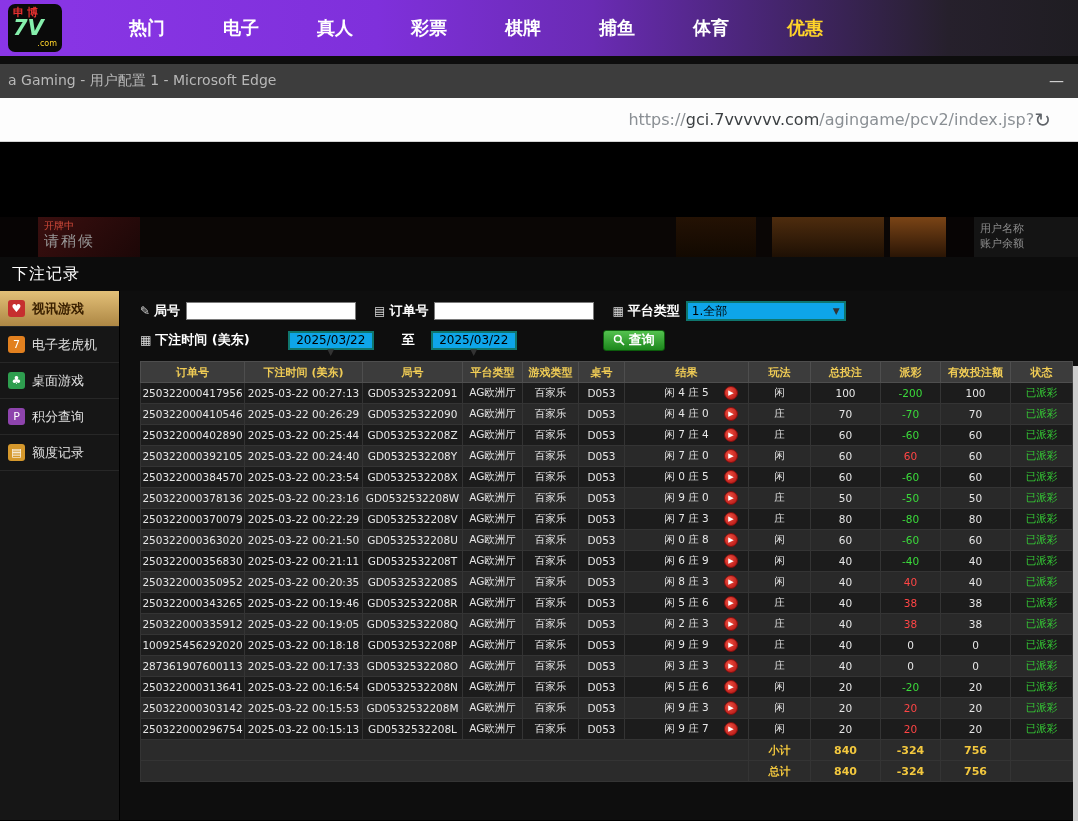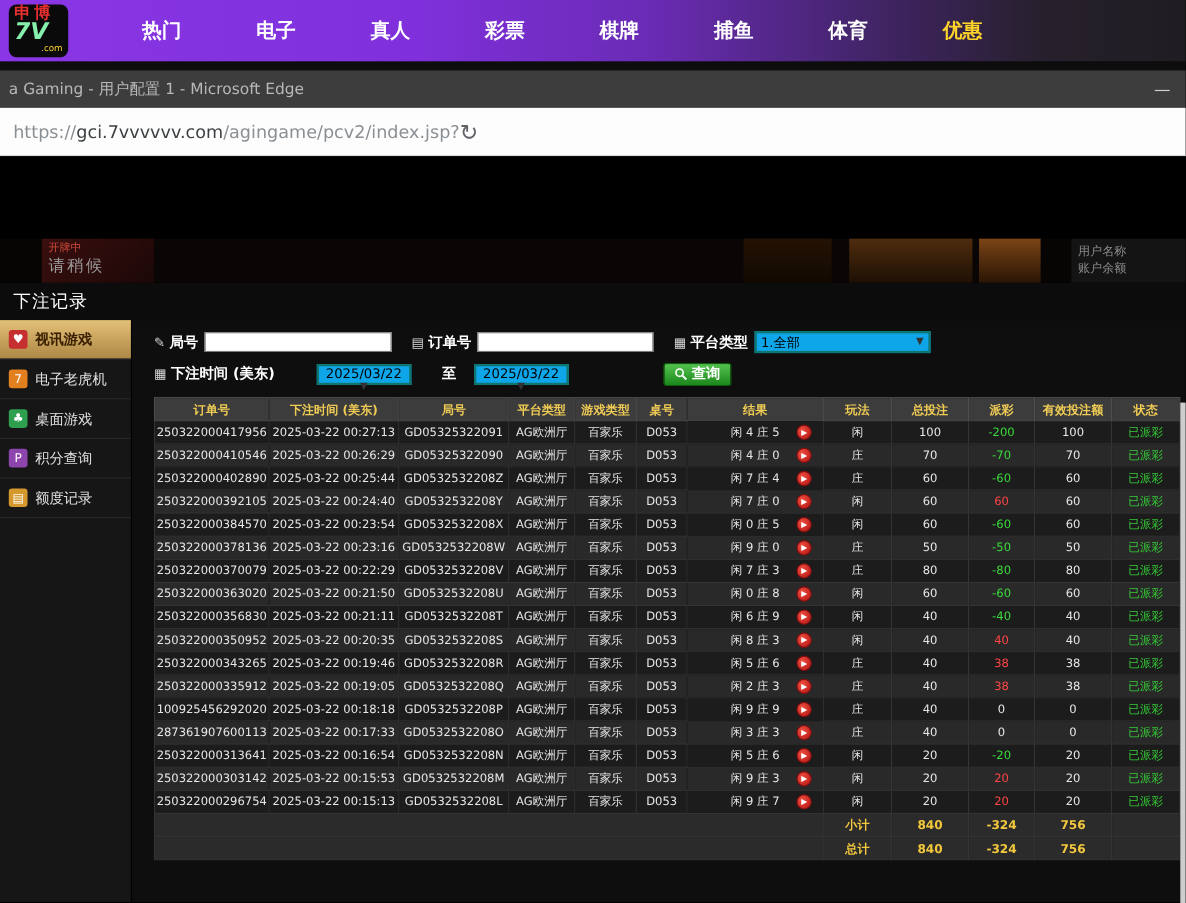--- a/index.html
+++ b/index.html
@@ -4,36 +4,36 @@
 <title>a Gaming - 用户配置 1 - Microsoft Edge</title>
 <style>
   * { margin:0; padding:0; box-sizing:border-box; }
   body { background:#000; font-family:"DejaVu Sans","Liberation Sans",sans-serif; }
   .screen { position:relative; width:1078px; height:821px; background:#000; overflow:hidden; }
 
   
   .navbar { height:56px; display:flex; align-items:center; padding-left:8px;
     background:linear-gradient(90deg,#8a36e6 0%,#7f30db 35%,#6a2bb4 55%,#45256e 72%,#26202c 88%,#1f1d22 100%); }
   .logo { width:54px; height:48px; background:#0a0a0a; border-radius:7px; padding:2px 5px; cursor:pointer; }
-  .logo-top { color:#e63030; font-size:15px; font-weight:bold; letter-spacing:3px; line-height:12px;font-family:Liberation Serif, serif; }
+  .logo-top { color:#e63030; font-size:11px; font-weight:bold; letter-spacing:3px; line-height:12px;font-family:Liberation Serif, serif; }
   .logo-main { color:#86efac; font-size:21px; font-weight:bold; font-style:italic; line-height:21px; display:inline-block; }
   .logo-suffix { color:#ffd429; font-size:8px; text-align:right; line-height:9px; }
-  .nav-items { display:flex; margin-left:38px;gap:10px; }
+  .nav-items { display:flex; margin-left:38px; }
   .nav-item { color:#ffffff; font-size:18px; font-weight:bold; padding:0 29px; cursor:pointer; }
   .nav-item.hl { color:#ffd429; }
 
   .win-strip { height:8px; background:#0d0d0d; }
 
   
   .titlebar { height:34px; background:#3d3d3d; display:flex; align-items:center; justify-content:space-between; padding:0 14px 0 8px; }
   .title-text { color:#b8b8b8; font-size:14px; }
   .min-btn { color:#cfcfcf; font-size:15px; cursor:pointer; }
 
   
-  .urlbar { height:44px; background:#fdfdfd; border-bottom:1px solid #d4d4d4; display:flex; align-items:center; justify-content:flex-start; padding:0 27px 0 12px; }
+  .urlbar { height:44px; background:#fdfdfd; border-bottom:1px solid #d4d4d4; display:flex; align-items:center; justify-content:flex-end; padding:0 27px 0 12px; }
   .url { font-size:16px; }
   .url-scheme { color:#8a8f94; }
   .url-host { color:#3c4043; }
   .url-path { color:#8a8f94; }
   .refresh { color:#5f6368; font-size:20px; cursor:pointer; }
 
   .black-gap { height:75px; background:#000; }
 
   
   .banner { height:40px; background:#070404; display:flex; position:relative; }

